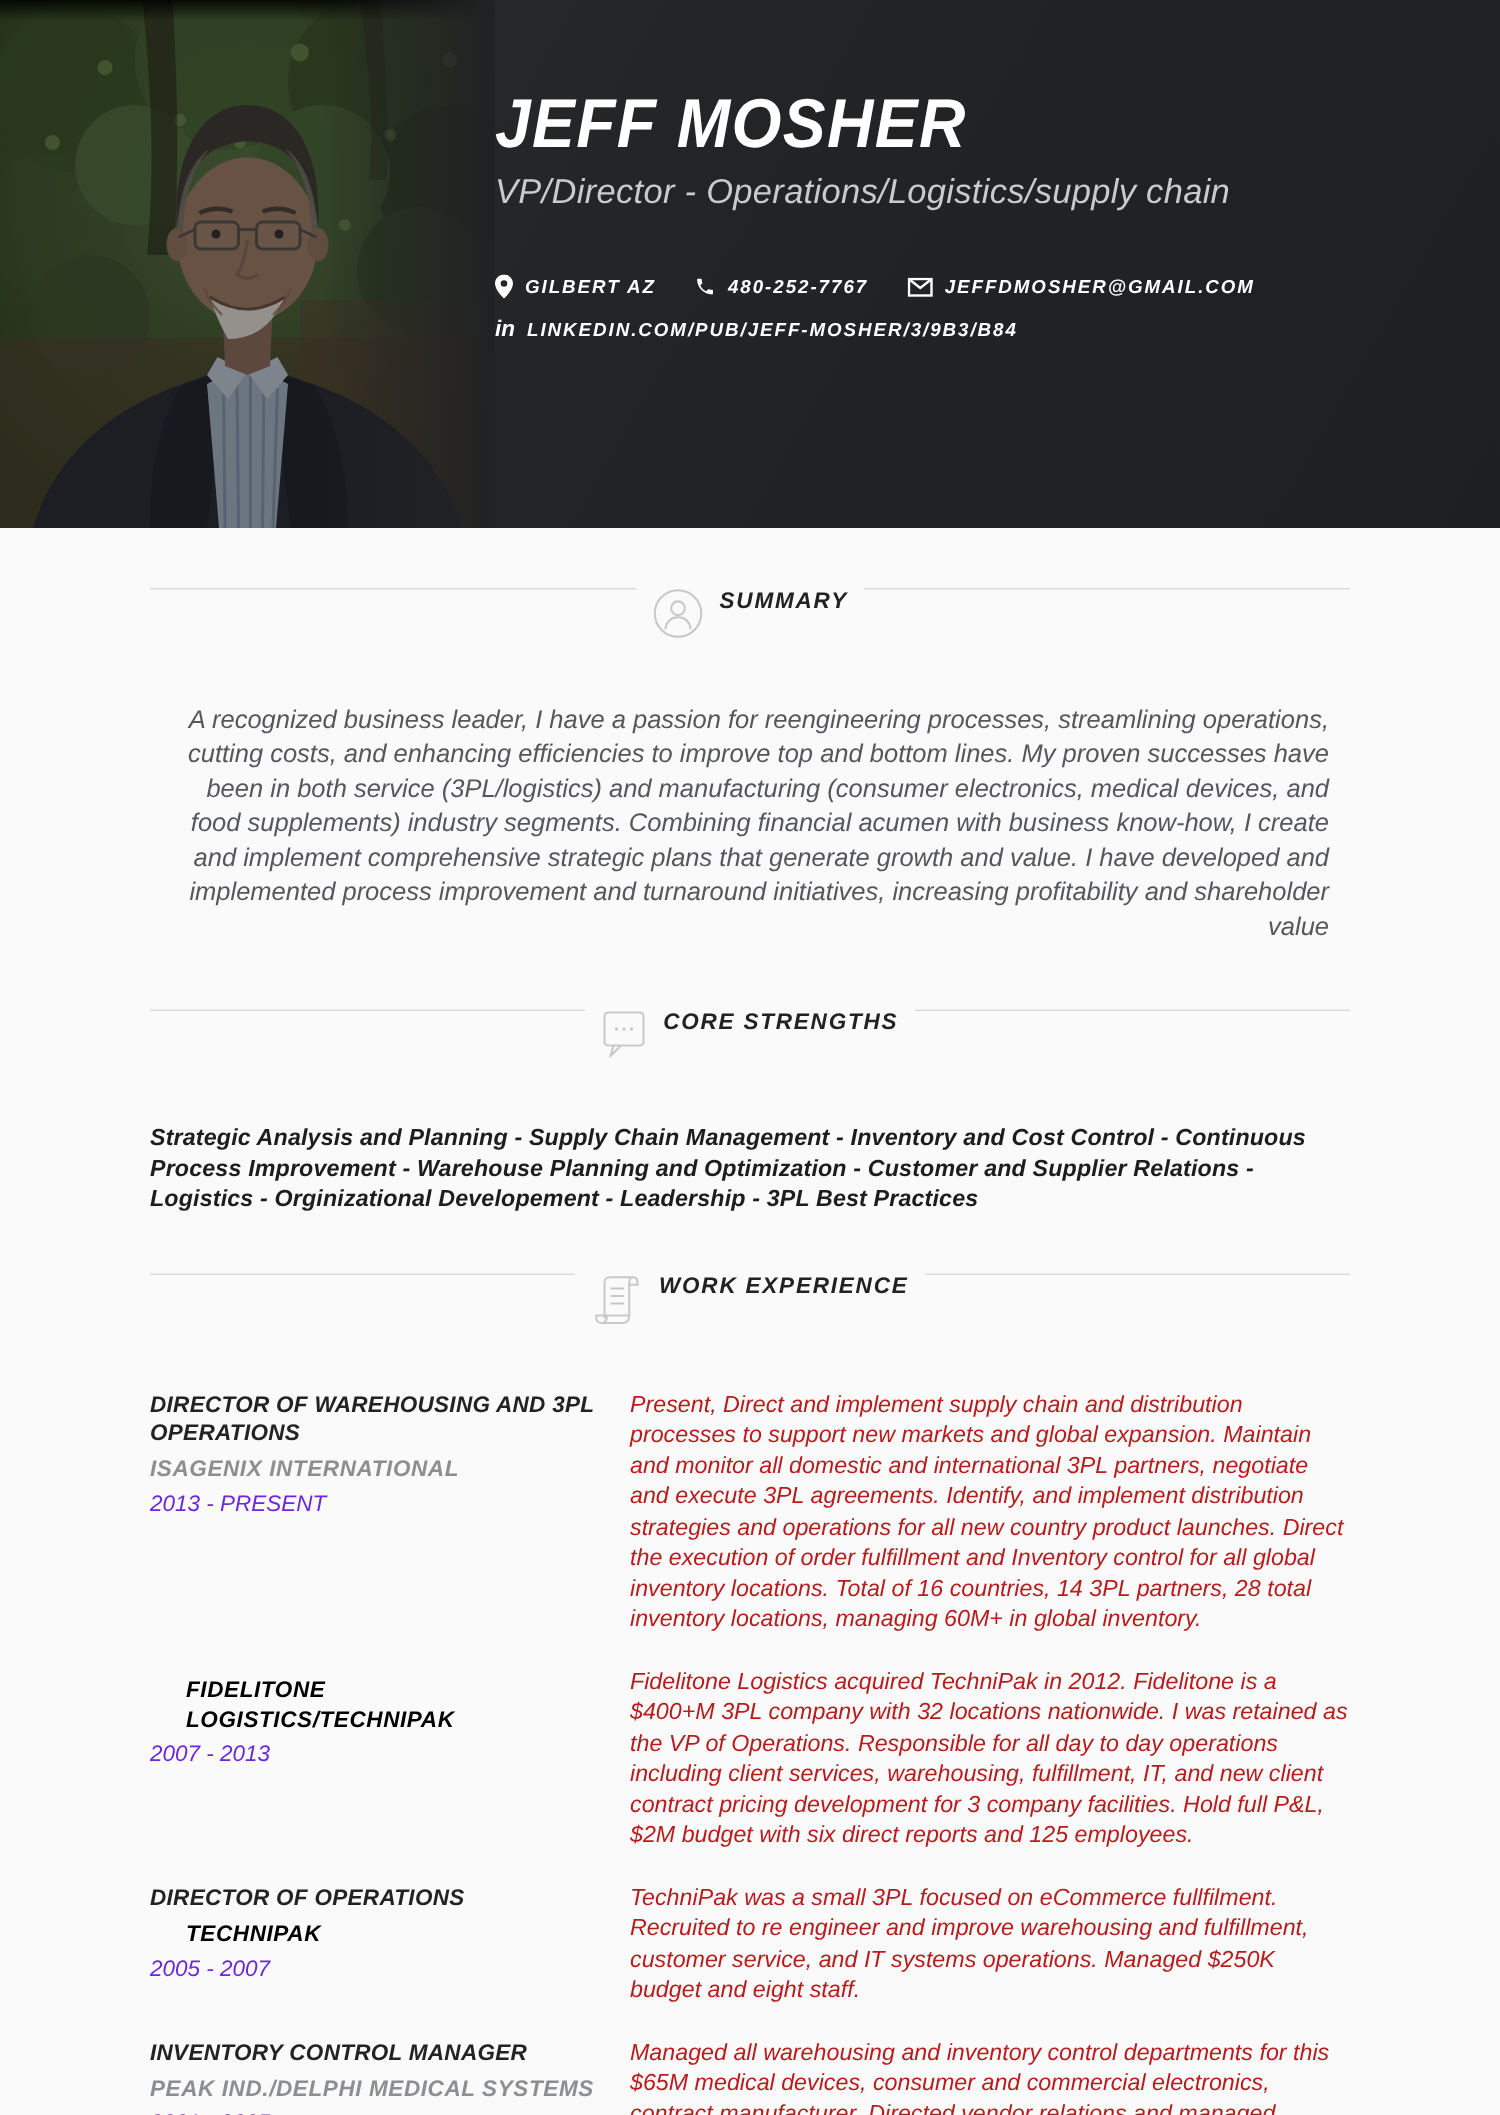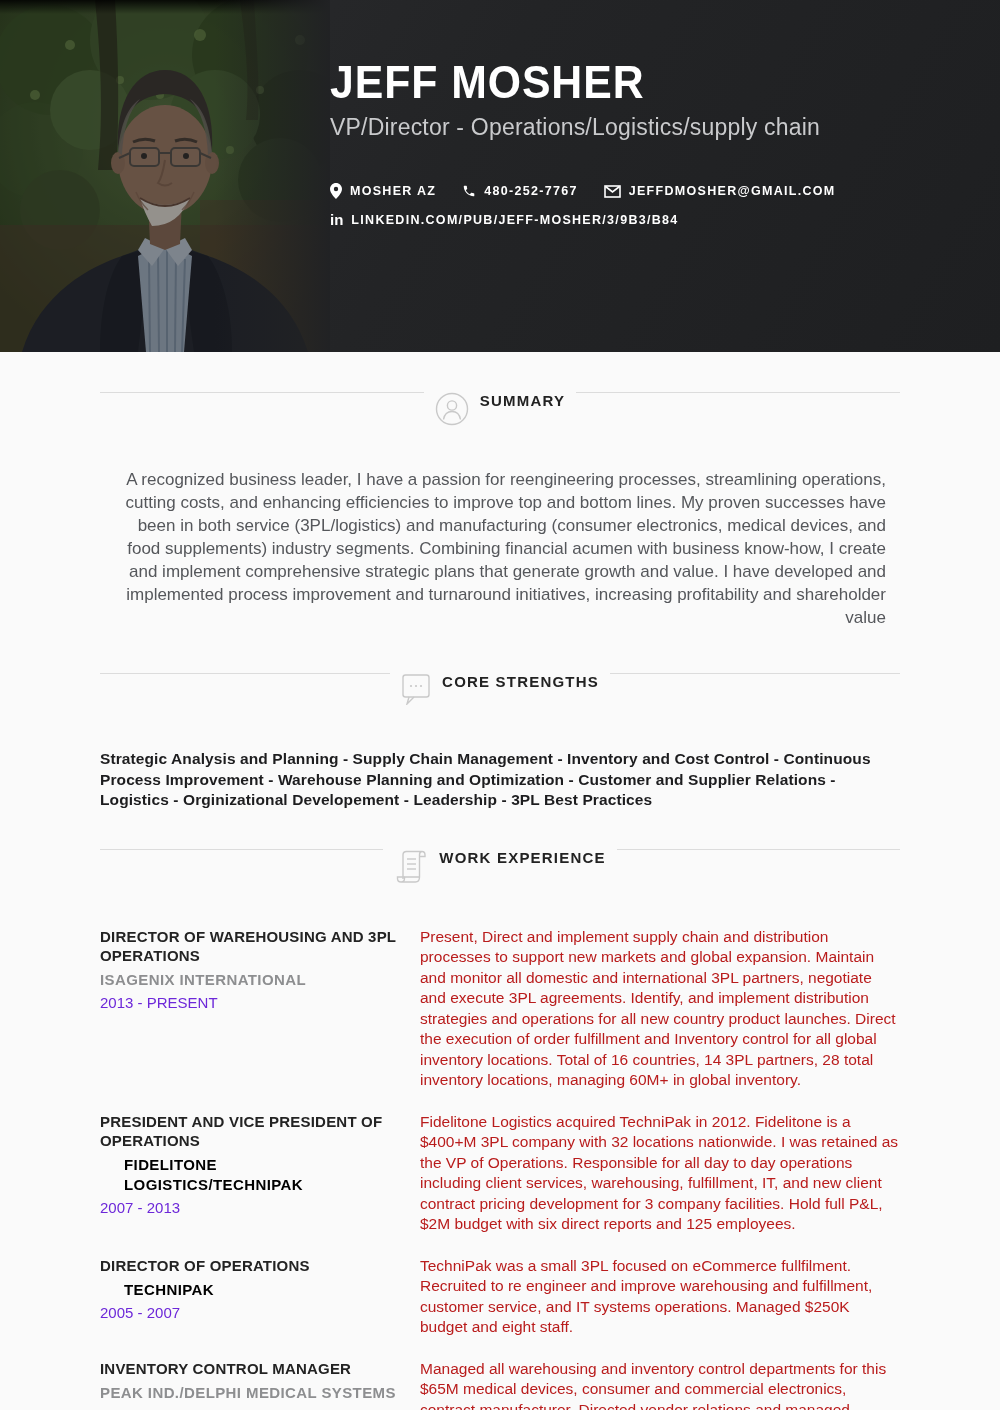--- a/index.html
+++ b/index.html
@@ -2,21 +2,21 @@
 <html><head>
 <meta charset="utf-8">
 <style>
   html,body{margin:0;padding:0;}
   body{
     width:1000px;height:1410px;overflow:hidden;
     background:#fafafa;
     font-family:"Liberation Sans","DejaVu Sans",sans-serif;
     -webkit-font-smoothing:antialiased;
   }
-  .page{width:1000px;height:1029px;background:#fafafa;}
+  .page{width:1000px;height:1029px;background:#fafafa;font-style:italic;}
 
   
   header{
     height:352px;display:flex;
     background:linear-gradient(120deg,#2b2c2e 0%,#232426 45%,#1e1f21 100%);
     position:relative;overflow:hidden;
   }
   .photo-wrap{width:330px;height:352px;flex:0 0 330px;position:relative;}
   .photo-wrap svg{display:block;}
   .header-content{padding:58px 0 0 0;flex:1;min-width:0;}
@@ -179,21 +179,21 @@
       <div class="subtitle">VP/Director - Operations/Logistics/supply chain</div>
 
       <div class="contact">
         <div class="contact-row">
           <span class="citem">
             <span>
               <svg width="12" height="16" viewBox="0 0 12 16" fill="#ffffff">
                   <path d="M6 0C2.7 0 0 2.7 0 6c0 4.4 6 10 6 10s6-5.6 6-10C12 2.7 9.3 0 6 0zm0 8.2A2.2 2.2 0 1 1 6 3.8a2.2 2.2 0 0 1 0 4.4z"></path>
                 </svg>
             </span>
-            <span>MOSHER AZ</span>
+            <span>GILBERT AZ</span>
           </span>
           <span class="citem">
             <span>
               <svg width="14" height="14" viewBox="0 0 24 24" fill="#ffffff">
                   <path d="M6.6 10.8c1.5 2.9 3.8 5.2 6.7 6.7l2.2-2.2c.3-.3.7-.4 1-.2 1.1.4 2.4.6 3.6.6.6 0 1 .4 1 1V20c0 .6-.4 1-1 1C10.8 21 3 13.2 3 4c0-.6.4-1 1-1h3.3c.6 0 1 .4 1 1 0 1.3.2 2.5.6 3.6.1.3 0 .7-.2 1l-2.1 2.2z"></path>
                 </svg>
             </span>
             <span>480-252-7767</span>
           </span>
           <span class="citem">
@@ -274,21 +274,20 @@
           <div class="job-company">ISAGENIX INTERNATIONAL</div>
           <div class="job-dates">2013 - PRESENT</div>
         </div>
         <div class="job-right">
           <div class="job-desc">Present, Direct and implement supply chain and distribution processes to support new markets and global expansion.  Maintain and monitor all domestic and international 3PL partners, negotiate and execute 3PL agreements. Identify, and implement distribution strategies and operations for all new country product launches. Direct the execution of order fulfillment and Inventory control for all global inventory locations. Total of 16 countries, 14 3PL partners, 28 total inventory locations, managing 60M+ in global inventory.</div>
         </div>
       </div>
 
       <div class="job">
         <div class="job-left">
-          <div class="job-title">PRESIDENT AND VICE PRESIDENT OF OPERATIONS</div>
           <div class="job-company link">FIDELITONE LOGISTICS/TECHNIPAK</div>
           <div class="job-dates">2007 - 2013</div>
         </div>
         <div class="job-right">
           <div class="job-desc">Fidelitone Logistics acquired TechniPak in 2012. Fidelitone is a $400+M 3PL company with 32 locations nationwide.  I was retained as the VP of Operations. Responsible for all day to day operations including client services, warehousing, fulfillment, IT, and new client contract pricing development for 3 company facilities.  Hold full P&amp;L, $2M budget with six direct reports and 125 employees.</div>
         </div>
       </div>
 
       <div class="job">
         <div class="job-left">

